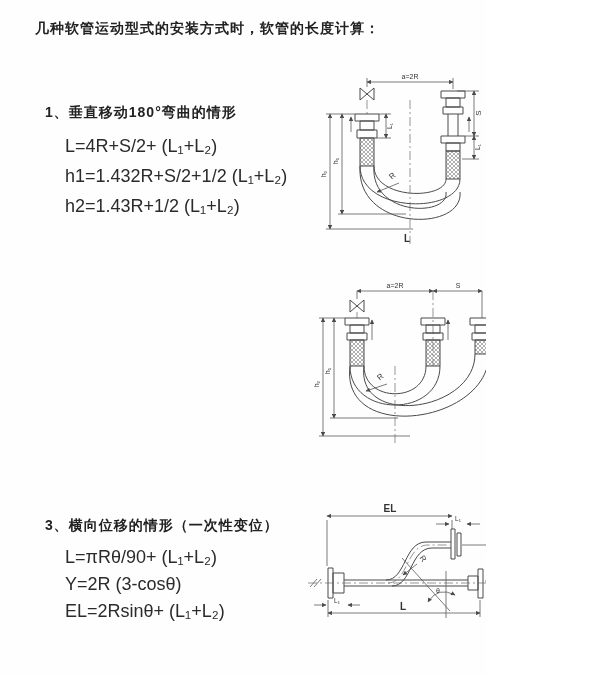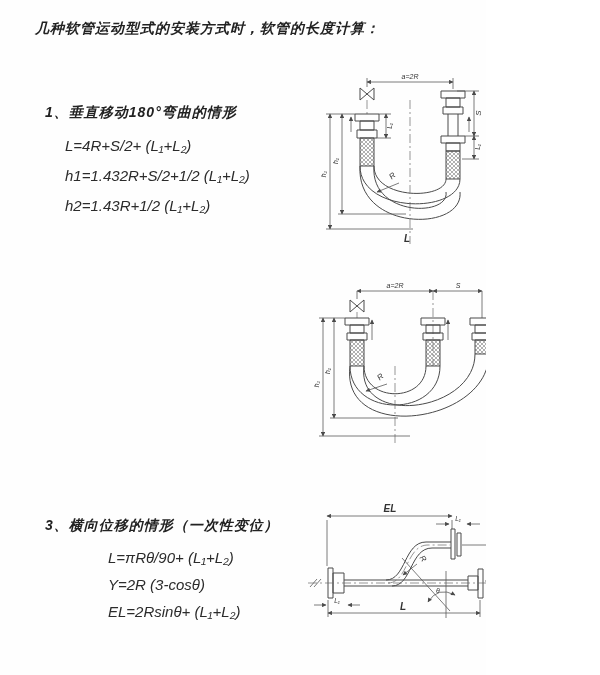--- a/index.html
+++ b/index.html
@@ -1,32 +1,31 @@
 <!DOCTYPE html>
 <html><head>
 <meta charset="utf-8">
 <style>
   html,body{margin:0;padding:0;}
   .page{
     position:relative; width:486px; height:675px;
     background:#fefefe; overflow:hidden;
     font-family:"Liberation Sans","DejaVu Sans",sans-serif;
     color:#2b2b2b;
-    font-style:italic;
   }
   .title{
     position:absolute; left:35px; top:20px;
     font-size:14px; font-weight:bold; letter-spacing:1px; color:#222;
   }
   .section{position:absolute; left:45px; width:270px;}
   .heading{font-size:14px; font-weight:bold; letter-spacing:1px; color:#222;}
   .formulas{margin:9px 0 0 20px;}
-  .formula{font-size:15px; line-height:30px; white-space:pre; color:#2b2b2b;}
+  .formula{font-size:18px; line-height:30px; white-space:pre; color:#2b2b2b;}
   .sec1{top:104px;} .sec2{top:299px;} .sec3{top:517px;}
-  .sec3 .formula{line-height:27px;margin-left:43px;}
+  .sec3 .formula{line-height:27px;}
   .diagram{position:absolute;}
   .d1{left:310px; top:66px;}
   .d2{left:310px; top:276px;}
   .d3{left:300px; top:498px;text-align:center;}
   svg{display:block;}
   svg *{vector-effect:non-scaling-stroke;}
   .ln{stroke:#4a4a4a; stroke-width:1; fill:none;}
   .thin{stroke:#5a5a5a; stroke-width:0.8; fill:none;}
   .dim{stroke:#5a5a5a; stroke-width:0.8; fill:none;}
   .cl{stroke:#6a6a6a; stroke-width:0.7; fill:none; stroke-dasharray:9 3 2 3;}

